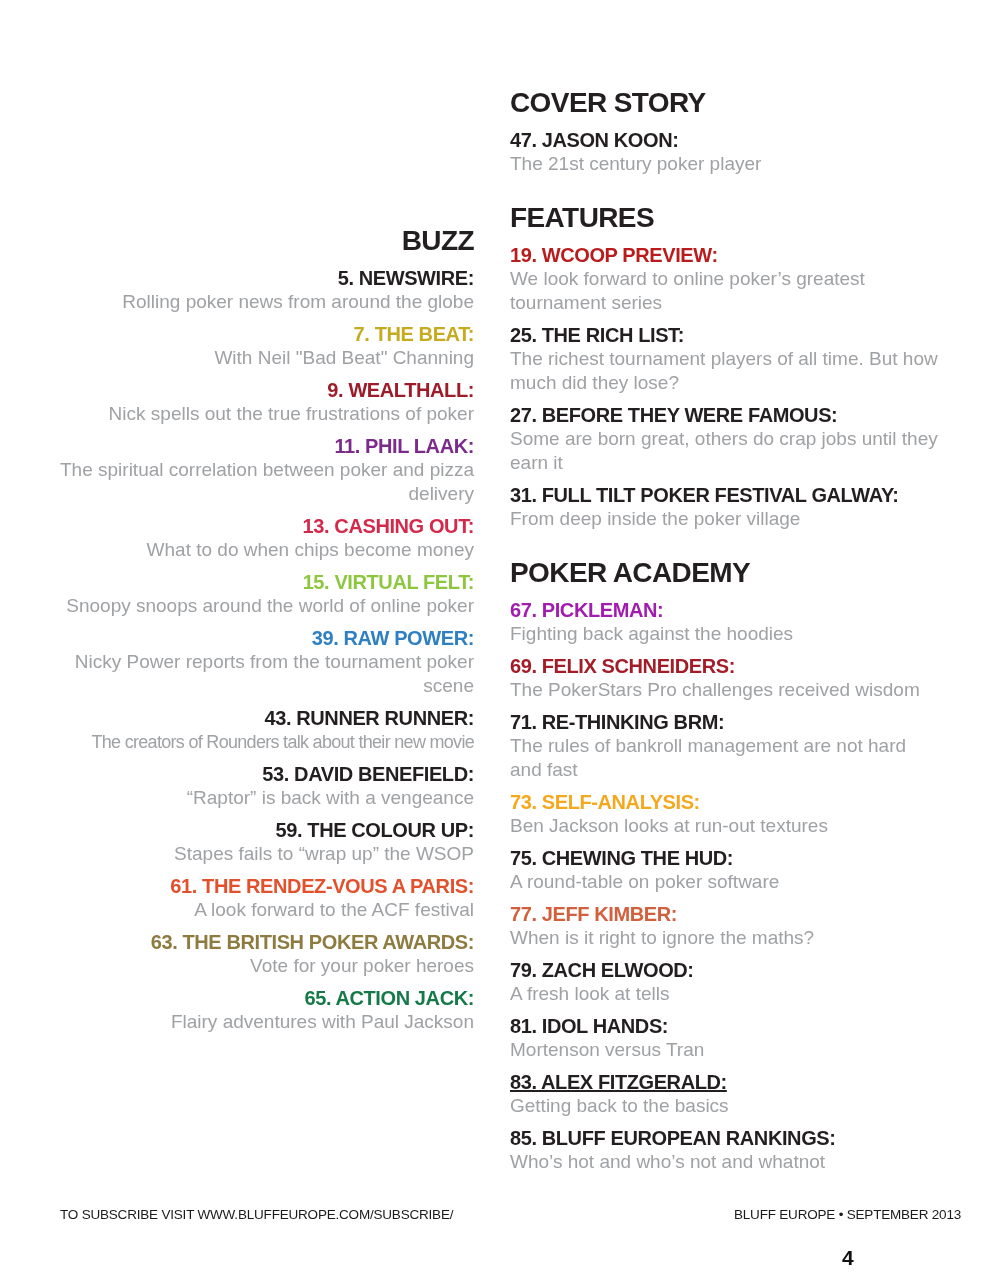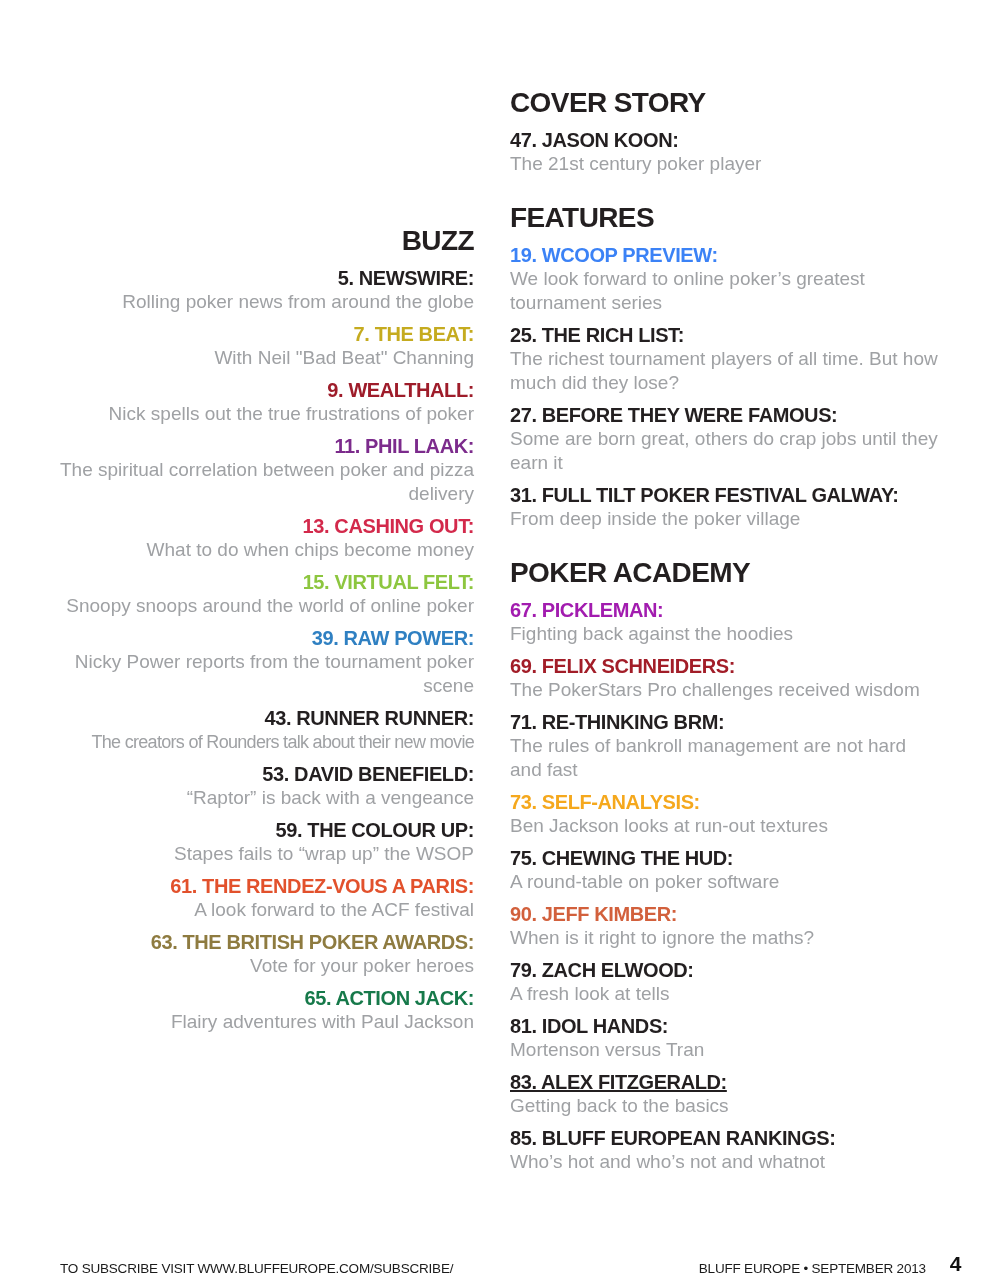--- a/index.html
+++ b/index.html
@@ -52,32 +52,32 @@
     line-height: 24px;
     color: #9fa1a4;
   }
   .entry-desc.tight {
     font-size: 18px;
     letter-spacing: -0.7px;
   }
 
   .footer {
     position: absolute;
-    left: 60px; right: 24px; bottom: 4px;
+    left: 60px; right: 24px; bottom: 10px;
     display: flex;
     justify-content: space-between;
     align-items: baseline;
     gap: 8px;
   }
   .footer-left, .footer-right {
     font-size: 13.5px;
     color: #1b1b1b;
     letter-spacing: -0.2px;
   }
-  .footer-right-group { display: flex; align-items: flex-end; gap: 24px; }
+  .footer-right-group { display: flex; align-items: center; gap: 24px; flex-direction: column; }
   .page-number {
     font-size: 21px;
     font-weight: 700;
     color: #111111;
     letter-spacing: -0.5px;
   }
 </style>
 </head>
 <body>
 
@@ -149,21 +149,21 @@
         <div class="section-title">COVER STORY</div>
         <div class="entry">
           <div class="entry-heading" style="color: rgb(35, 31, 32);">47. JASON KOON:</div>
           <div class="entry-desc">The 21st century poker player</div>
         </div>
       </div>
 
       <div class="section">
         <div class="section-title">FEATURES</div>
         <div class="entry">
-          <div class="entry-heading" style="color: #3b82f6;">19. WCOOP PREVIEW:</div>
+          <div class="entry-heading" style="color: #b91c1c;">19. WCOOP PREVIEW:</div>
           <div class="entry-desc">We look forward to online poker’s greatest tournament series</div>
         </div>
         <div class="entry">
           <div class="entry-heading" style="color: rgb(35, 31, 32);">25. THE RICH LIST:</div>
           <div class="entry-desc">The richest tournament players of all time. But how much did they lose?</div>
         </div>
         <div class="entry">
           <div class="entry-heading" style="color: rgb(35, 31, 32);">27. BEFORE THEY WERE FAMOUS:</div>
           <div class="entry-desc">Some are born great, others do crap jobs until they earn it</div>
         </div>
@@ -189,21 +189,21 @@
         </div>
         <div class="entry">
           <div class="entry-heading" style="color: rgb(245, 168, 29);">73. SELF-ANALYSIS:</div>
           <div class="entry-desc">Ben Jackson looks at run-out textures</div>
         </div>
         <div class="entry">
           <div class="entry-heading" style="color: rgb(35, 31, 32);">75. CHEWING THE HUD:</div>
           <div class="entry-desc">A round-table on poker software</div>
         </div>
         <div class="entry">
-          <div class="entry-heading" style="color: rgb(210, 96, 60);">90. JEFF KIMBER:</div>
+          <div class="entry-heading" style="color: rgb(210, 96, 60);">77. JEFF KIMBER:</div>
           <div class="entry-desc">When is it right to ignore the maths?</div>
         </div>
         <div class="entry">
           <div class="entry-heading" style="color: rgb(35, 31, 32);">79. ZACH ELWOOD:</div>
           <div class="entry-desc">A fresh look at tells</div>
         </div>
         <div class="entry">
           <div class="entry-heading" style="color: rgb(35, 31, 32);">81. IDOL HANDS:</div>
           <div class="entry-desc">Mortenson versus Tran</div>
         </div>

